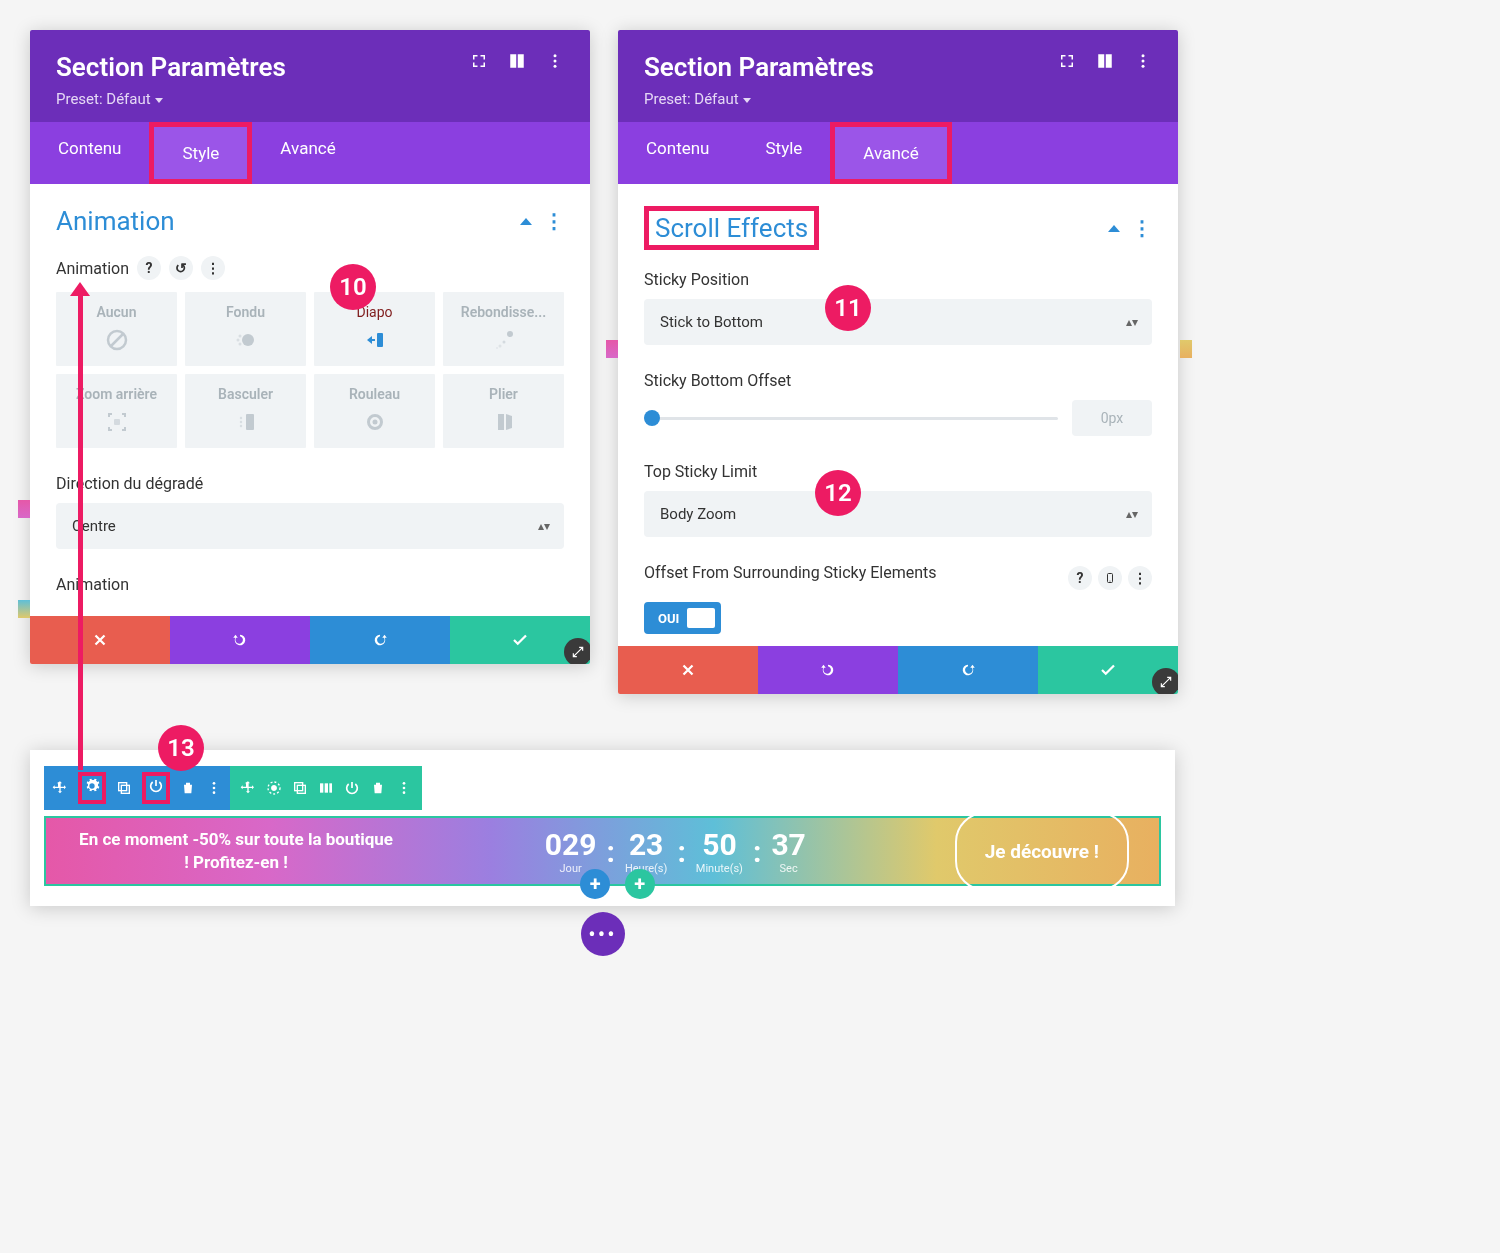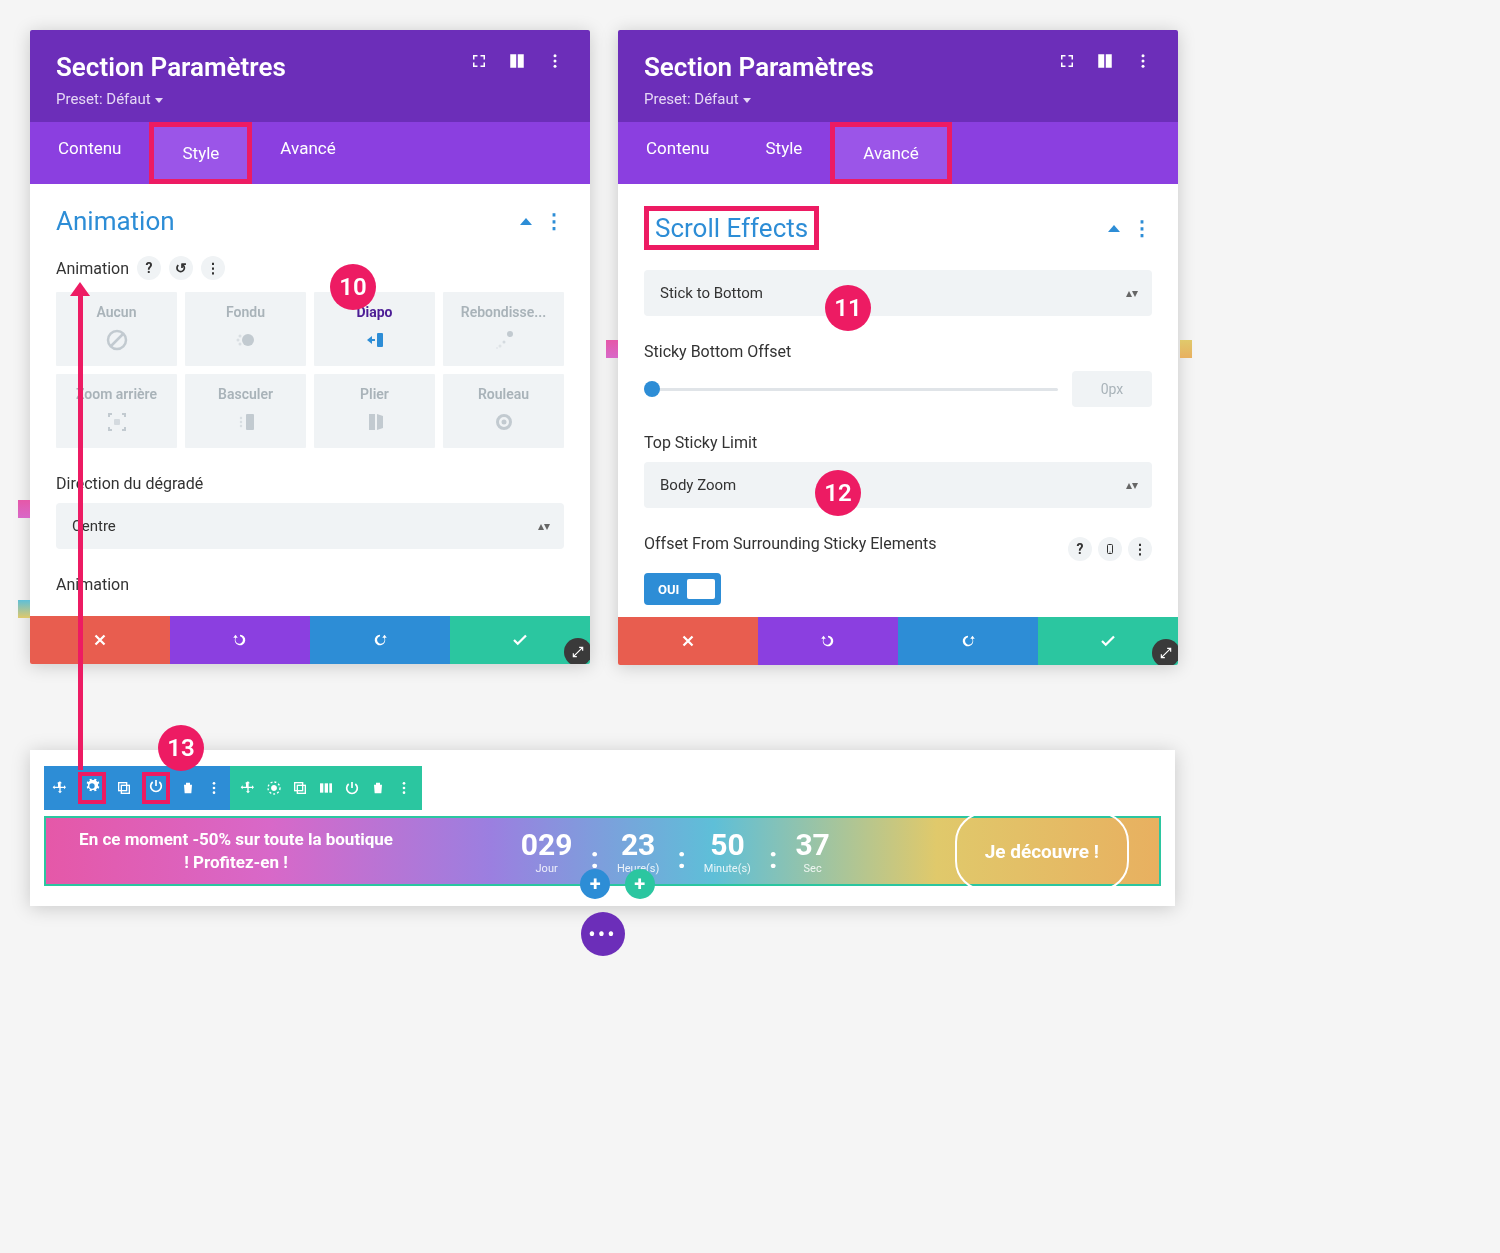--- a/index.html
+++ b/index.html
@@ -21,21 +21,21 @@
 .body{padding:22px 26px 12px;background:#fff}
 .section-title-row{display:flex;justify-content:space-between;align-items:center;margin-bottom:20px}
 .section-title{color:#2d8dd6;font-size:26px;font-weight:400}
 .collapse-icons{display:flex;gap:12px;align-items:center;color:#2d8dd6}
 .caret-up{border-left:6px solid transparent;border-right:6px solid transparent;border-bottom:7px solid #2d8dd6}
 .dots-v{font-size:20px;color:#2d8dd6;font-weight:bold}
 .field-label{font-size:16px;color:#333;margin-bottom:10px;display:flex;align-items:center;gap:8px}
 .pill{background:#f0f3f5;border-radius:12px;width:24px;height:24px;display:inline-flex;align-items:center;justify-content:center;font-size:14px;color:#333;font-weight:700}
 .anim-grid{display:grid;grid-template-columns:repeat(4,1fr);gap:8px;margin-top:12px}
 .anim-item{background:#f0f3f5;border-radius:1px;padding:12px 4px;text-align:center;cursor:pointer}
-.anim-item.selected .anim-label{color:#4c1d95;font-weight:700}
+.anim-item.selected .anim-label{color:#7f1d1d;font-weight:400}
 .anim-label{font-size:14px;color:#a9b3b9;font-weight:600;margin-bottom:6px;white-space:nowrap;overflow:hidden;text-overflow:ellipsis}
 .anim-icon{height:28px;display:flex;align-items:center;justify-content:center}
 .anim-icon svg{width:24px;height:24px;fill:#c2cad0}
 .anim-item.selected .anim-icon svg{fill:#2d8dd6}
 .field{margin-top:26px}
 .select{background:#f0f3f5;border-radius:4px;padding:14px 16px;font-size:15px;color:#333;position:relative;cursor:pointer}
 .select-caret{position:absolute;right:14px;top:50%;transform:translateY(-50%);font-size:12px;color:#666}
 .slider-row{display:flex;align-items:center;gap:14px;margin-top:10px}
 .slider-track{flex:1;height:3px;background:#e0e4e8;border-radius:2px;position:relative}
 .slider-thumb{width:16px;height:16px;background:#2d8dd6;border-radius:50%;position:absolute;left:0;top:50%;transform:translate(0,-50%)}
@@ -58,21 +58,21 @@
 .arrow-line{position:absolute;background:#ed1b63;z-index:45}
 .arrow-head{position:absolute;width:0;height:0;z-index:45}
 .builder-bar{position:absolute;left:30px;top:750px;width:1145px;background:#fff;box-shadow:0 2px 18px rgba(0,0,0,0.18);padding:10px 0 20px}
 .toolbar{display:flex;margin:6px 0 0 14px}
 .tbar-blue{background:#2d8dd6;display:flex;align-items:center;padding:6px 8px;gap:10px}
 .tbar-green{background:#2bc6a0;display:flex;align-items:center;padding:6px 10px;gap:10px}
 .tbar-blue svg,.tbar-green svg{width:16px;height:16px;fill:#fff;cursor:pointer}
 .tbar-hilite{border:4px solid #ed1b63;padding:2px}
 .banner{margin:6px 14px 0;height:70px;background:linear-gradient(90deg,#e558a8 0%,#d868c8 20%,#9b7fe0 40%,#5ebfd8 60%,#e0c96b 80%,#e8b060 100%);border:2px solid #2bc6a0;display:flex;align-items:center;justify-content:space-between;padding:0 30px;color:#fff;position:relative}
 .banner-text{font-weight:700;font-size:17px;text-align:center;max-width:320px;line-height:1.35}
-.countdown{display:flex;align-items:flex-end;gap:14px;font-weight:700}
+.countdown{display:flex;align-items:center;gap:6px;font-weight:700}
 .cd-seg{text-align:center}
 .cd-num{font-size:30px}
 .cd-lbl{font-size:11px;font-weight:400;opacity:0.85}
 .cd-colon{font-size:30px;padding:0 4px}
 .cta{border:2px solid #fff;border-radius:30px;padding:26px 28px;font-weight:700;font-size:19px;cursor:pointer}
 .mini-plus{position:absolute;width:30px;height:30px;border-radius:50%;display:flex;align-items:center;justify-content:center;color:#fff;font-size:20px;font-weight:700;bottom:-15px;cursor:pointer}
 .mini-plus.blue{background:#2d8dd6;left:48%}
 .mini-plus.green{background:#2bc6a0;left:52%}
 .purple-dots{position:absolute;left:50%;transform:translateX(-50%);bottom:-50px;width:44px;height:44px;background:#6c2eb9;border-radius:50%;color:#fff;display:flex;align-items:center;justify-content:center;font-size:22px;letter-spacing:2px;cursor:pointer}
 .gradient-edge{position:absolute;height:18px;width:12px}
@@ -178,32 +178,32 @@
           <div class="anim-icon">
             <svg viewBox="0 0 24 24">
               <rect x="12" y="4" width="8" height="16" rx="1"></rect>
               <circle cx="7" cy="8" r="1.2" opacity="0.5"></circle>
               <circle cx="7" cy="12" r="1.2" opacity="0.5"></circle>
               <circle cx="7" cy="16" r="1.2" opacity="0.5"></circle>
             </svg>
           </div>
         </div>
       <div class="anim-item">
+          <div class="anim-label">Rouleau</div>
+          <div class="anim-icon">
+            <svg viewBox="0 0 24 24">
+              <path d="M12 4a8 8 0 1 1 0 16 8 8 0 0 1 0-16zm0 3a5 5 0 1 0 0 10 5 5 0 0 0 0-10zm0 2.5a2.5 2.5 0 1 1 0 5 2.5 2.5 0 0 1 0-5z"></path>
+            </svg>
+          </div>
+        </div>
+      <div class="anim-item">
           <div class="anim-label">Plier</div>
           <div class="anim-icon">
             <svg viewBox="0 0 24 24">
               <path d="M6 4h6v16H6zM14 4l6 2v12l-6 2z"></path>
-            </svg>
-          </div>
-        </div>
-      <div class="anim-item">
-          <div class="anim-label">Rouleau</div>
-          <div class="anim-icon">
-            <svg viewBox="0 0 24 24">
-              <path d="M12 4a8 8 0 1 1 0 16 8 8 0 0 1 0-16zm0 3a5 5 0 1 0 0 10 5 5 0 0 0 0-10zm0 2.5a2.5 2.5 0 1 1 0 5 2.5 2.5 0 0 1 0-5z"></path>
             </svg>
           </div>
         </div>
     </div>
     <div class="field">
       <div class="field-label">Direction du dégradé</div>
       <div class="select"><span>Centre</span><span class="select-caret">▴▾</span></div>
     </div>
     <div class="field">
       <div class="field-label">Animation</div>
@@ -264,20 +264,21 @@
     <div class="tab active hilite">Avancé</div>
   </div>
   <div class="body">
     <div class="section-title-row">
       <div class="section-title hilite" style="padding:2px 6px">Scroll Effects</div>
       <div class="collapse-icons">
         <div class="caret-up"></div>
         <div class="dots-v">⋮</div>
       </div>
     </div>
+    <div class="field-label">Sticky Position</div>
     <div class="select"><span>Stick to Bottom</span><span class="select-caret">▴▾</span></div>
     <div class="field">
       <div class="field-label">Sticky Bottom Offset</div>
       <div class="slider-row">
         <div class="slider-track">
             <div class="slider-thumb"></div>
           </div>
         <div class="slider-val">0px</div>
       </div>
     </div>

